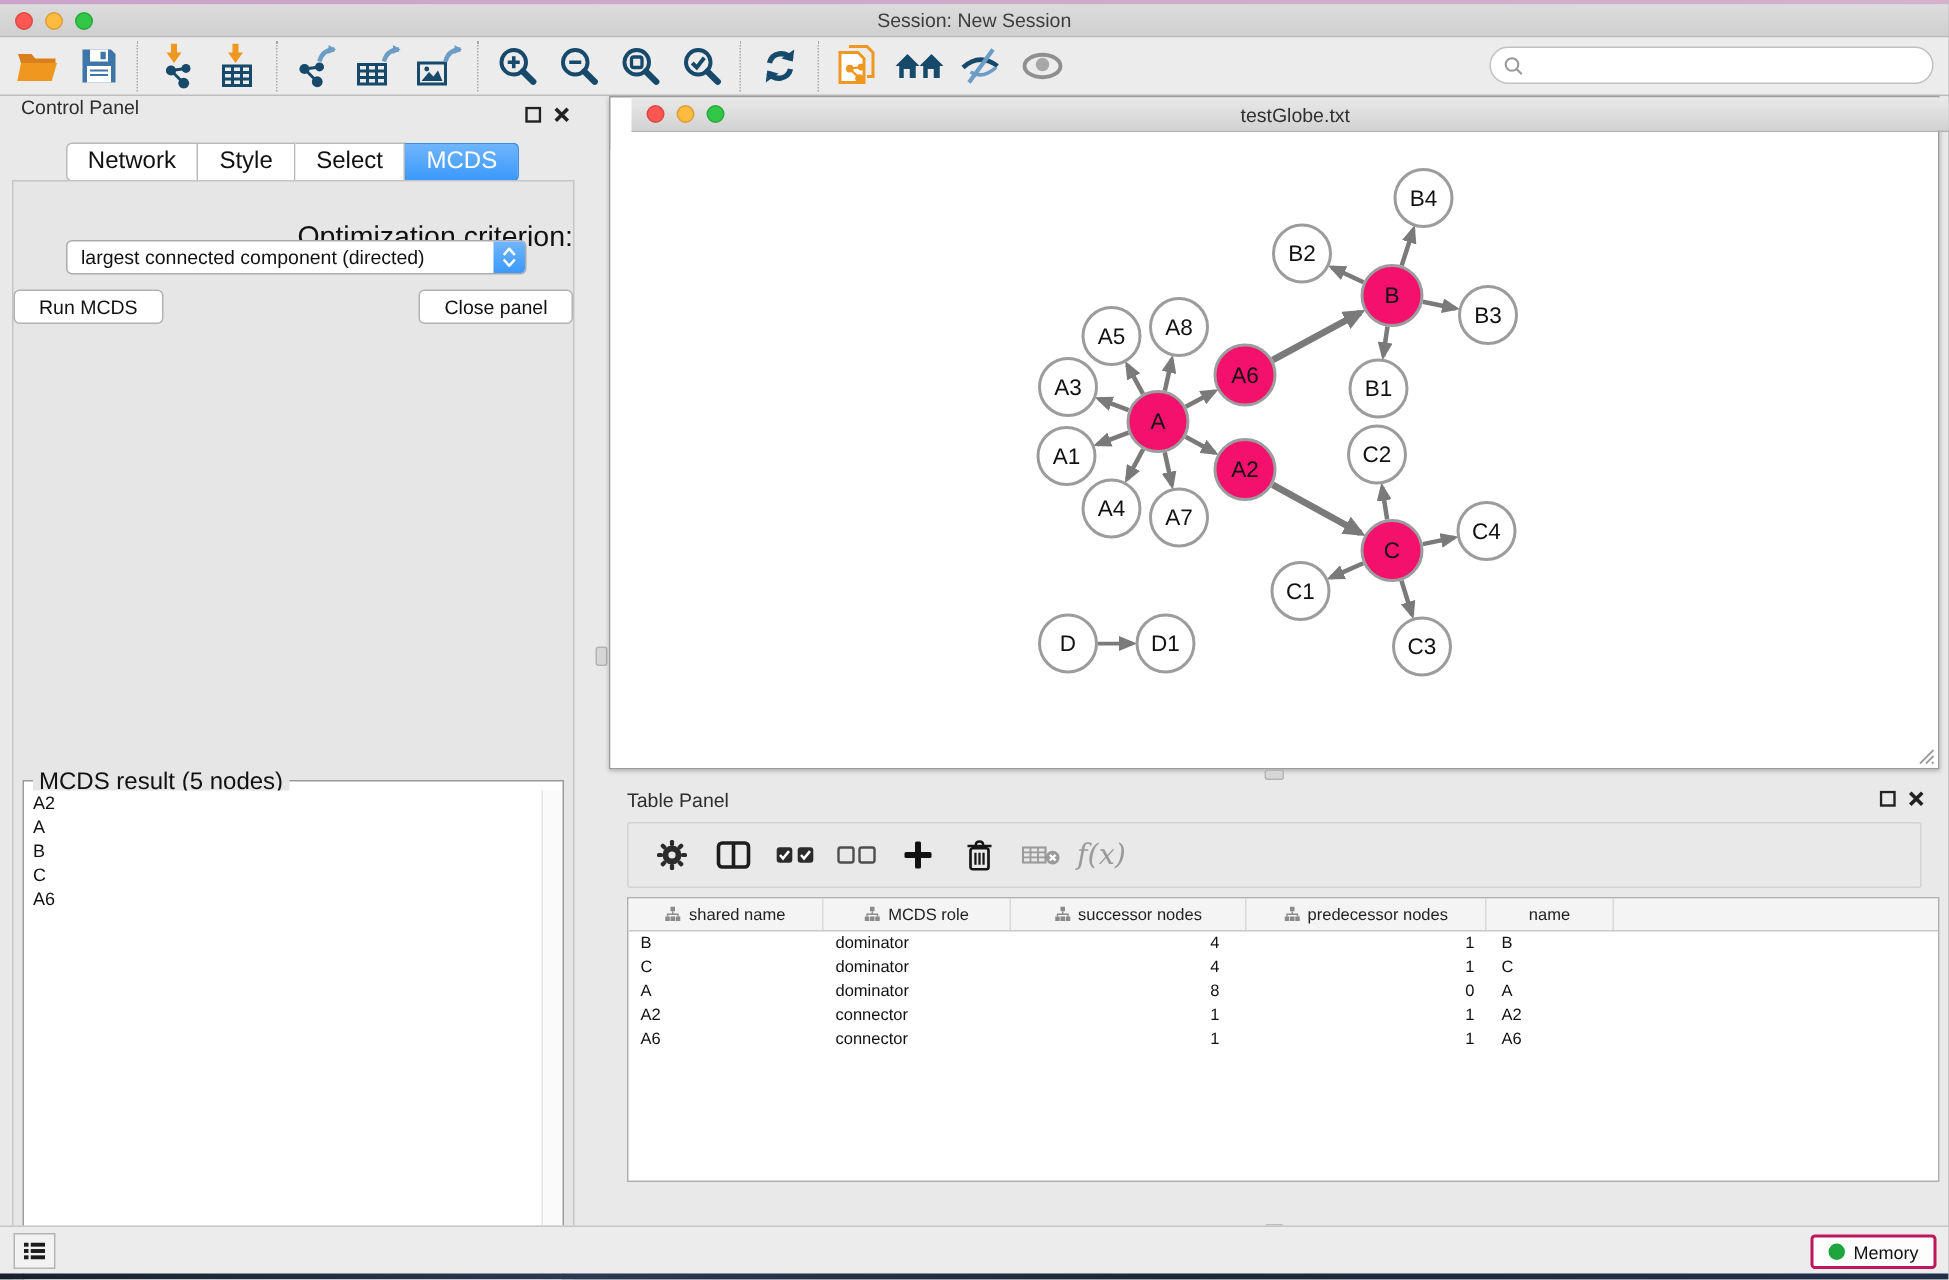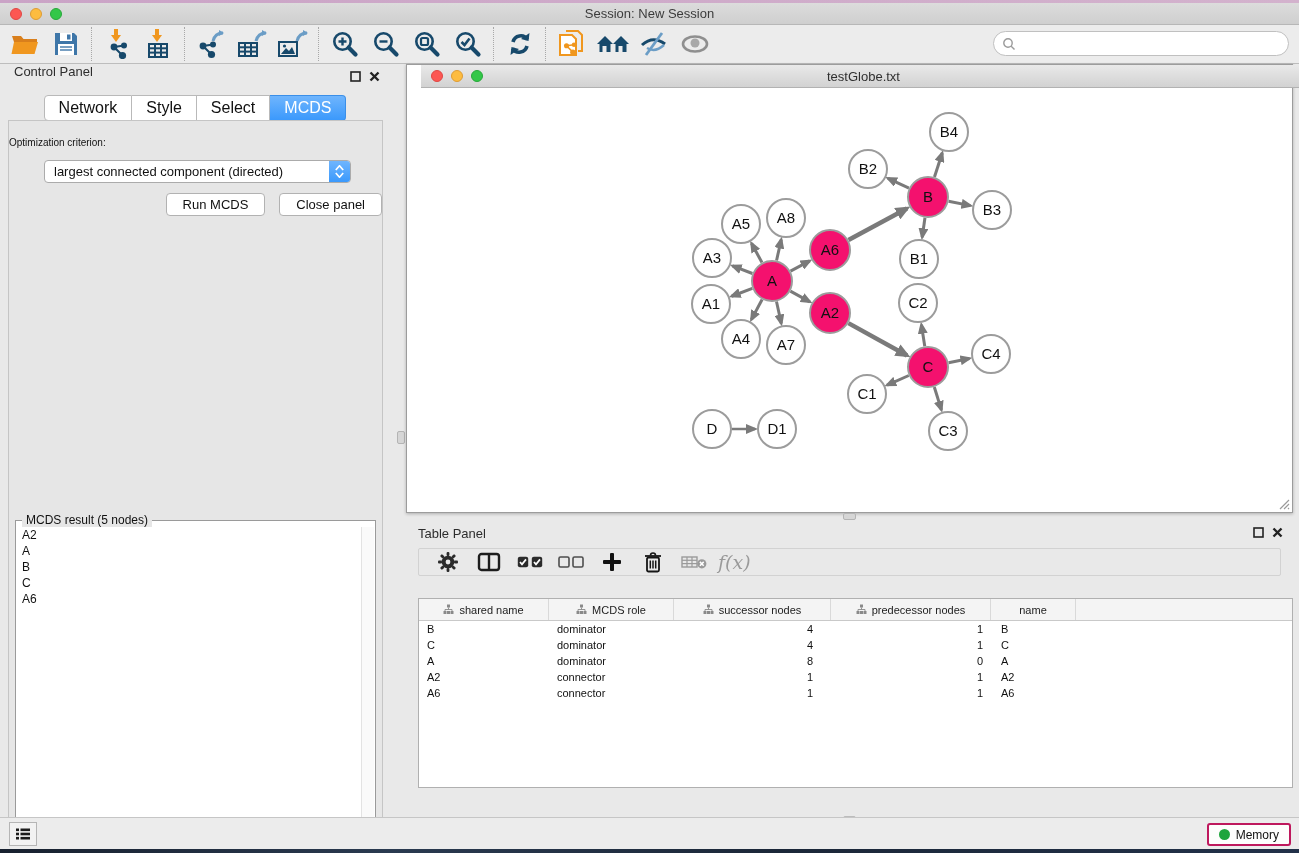--- a/index.html
+++ b/index.html
@@ -39,32 +39,32 @@
   .panel-btns { position:absolute; right:10px; top:7px; display:flex; gap:8px; align-items:center; }
   .cp-tabs { position:absolute; left:0; top:31px; width:100%; display:flex; justify-content:center; }
   .tabrow { display:flex; }
   .tab { height:21px; padding:12px 14px; font-size:16px; color:#111; background:#fff;
     border:1px solid #b9b9b9; border-left:none; display:flex; align-items:center; }
   .tabrow .tab:first-child { border-left:1px solid #b9b9b9; border-radius:4px 0 0 4px; }
   .tabrow .tab:last-child { border-radius:0 4px 4px 0; }
   .tab.active { background:linear-gradient(#6fb5fd,#3b99fc); color:#fff; border-color:#3b8fe8; }
   .cp-content { position:absolute; left:8px; top:56px; width:375px; height:745px; background:#e6e6e6;
     border:1px solid #c5c5c5; }
-  .opt-label { margin-top:16px; text-align:left; font-size:10px; color:#111; }
+  .opt-label { margin-top:27px; text-align:right; font-size:19px; color:#111; }
   .combo { position:absolute; left:35px; top:39px; width:307px; height:23px; background:#fff;
     border:1px solid #ababab; border-radius:4px; display:flex; align-items:center; }
   .combo .combo-text { flex:1; font-size:13px; color:#111; padding-left:9px; white-space:nowrap; }
   .combo .stepper { width:21px; height:21px; background:linear-gradient(#6fb5fd,#3b99fc); border-radius:0 3px 3px 0;
     display:flex; flex-direction:column; align-items:center; justify-content:center; gap:1px; }
   .stepper svg { display:block; }
-  .btn-row { position:absolute; left:0; top:72px; width:100%; display:flex; justify-content:flex-end; gap:14px; }
+  .btn-row { position:absolute; left:0; top:72px; width:100%; display:flex; justify-content:space-between; gap:14px; }
   .push-btn { height:23px; padding:0 16px; background:#fff; border:1px solid #b2b2b2; border-radius:4px;
     font-size:13px; color:#111; display:flex; align-items:center; }
   .groupbox { position:absolute; left:6px; top:399px; width:361px; height:338px; border:1px solid #9a9a9a; background:#fff; }
-  .groupbox .legend { position:absolute; left:6px; top:-8px; background:#e6e6e6; padding:0 4px; font-size:12px; color:#111;text-align:center; }
+  .groupbox .legend { position:absolute; left:6px; top:-8px; background:#e6e6e6; padding:0 4px; font-size:16px; color:#111;text-align:center; }
   .result-list { position:absolute; left:1px; top:6px; right:14px; bottom:1px; background:#fff; overflow:hidden; }
   .result-item { font-size:12px; color:#111; padding:1px 0 1px 5px; line-height:14px; }
   .result-scroll { position:absolute; top:6px; right:1px; bottom:1px; width:13px; background:#fafafa; border-left:1px solid #e3e3e3; }
 
   
   .vdiv-handle { position:absolute; left:397px; top:431px; width:8px; height:13px; background:#d6d6d6; border:1px solid #b4b4b4; border-radius:2px; }
   .hdiv-handle { position:absolute; left:843px; top:513px; width:13px; height:7px; background:#d6d6d6; border:1px solid #b4b4b4; border-radius:2px; }
   .hdiv-handle2 { position:absolute; left:843px; top:816px; width:13px; height:5px; background:#d9d9d9; border:1px solid #bcbcbc; border-radius:2px; }
 
   
@@ -73,21 +73,21 @@
   .net-titlebar { position:absolute; left:14px; top:0; width:100%; height:23px;
     background:linear-gradient(#e9e9e9,#d2d2d2); border-bottom:1px solid #b2b2b2; display:flex; align-items:center; }
   .net-titlebar .title { position:absolute; left:0; right:0; text-align:center; font-size:13px; color:#303030; }
   .net-canvas { position:absolute; left:0; top:23px; right:0; bottom:0; background:#fff;margin-top:12px; }
   .resize-grip { position:absolute; right:2px; bottom:2px; width:14px; height:14px; }
 
   
   .table-panel { position:absolute; left:406px; top:520px; width:887px; height:297px; background:#e9e9e9; }
   .tp-header { position:absolute; left:0; top:0; width:100%; height:26px; display:flex; align-items:center; }
   .tp-header .ph-title { font-size:13px; color:#2d2d2d; margin-left:12px; }
-  .tp-toolbar { position:absolute; left:12px; top:28px; width:863px; height:28px; background:#e9e9e9;
+  .tp-toolbar { position:absolute; left:12px; top:28px; width:863px; height:44px; background:#e9e9e9;
     border:1px solid #d2d2d2; border-radius:2px; display:flex; align-items:center; padding-left:10px; gap:4px; }
   .tp-btn { width:37px; height:36px; display:flex; align-items:center; justify-content:center; }
   .fx-label { font-family:"DejaVu Serif", serif; font-style:italic; font-size:19px; color:#9a9a9a; margin-left:2px; }
   .data-table { position:absolute; left:12px; top:78px; width:875px; height:190px; background:#fff; border:1px solid #b0b0b0; overflow:hidden; }
   .thead { display:grid; grid-template-columns:130px 125px 157px 160px 85px 1fr; height:22px;
     background:#f4f4f4; border-bottom:1px solid #c9c9c9; }
   .th { display:flex; align-items:center; justify-content:center; gap:5px; font-size:11px; color:#222;
     border-right:1px solid #d9d9d9; }
   .th.filler { border-right:none; }
   .tbody .tr { display:grid; grid-template-columns:130px 125px 157px 160px 85px 1fr; height:16px; }

